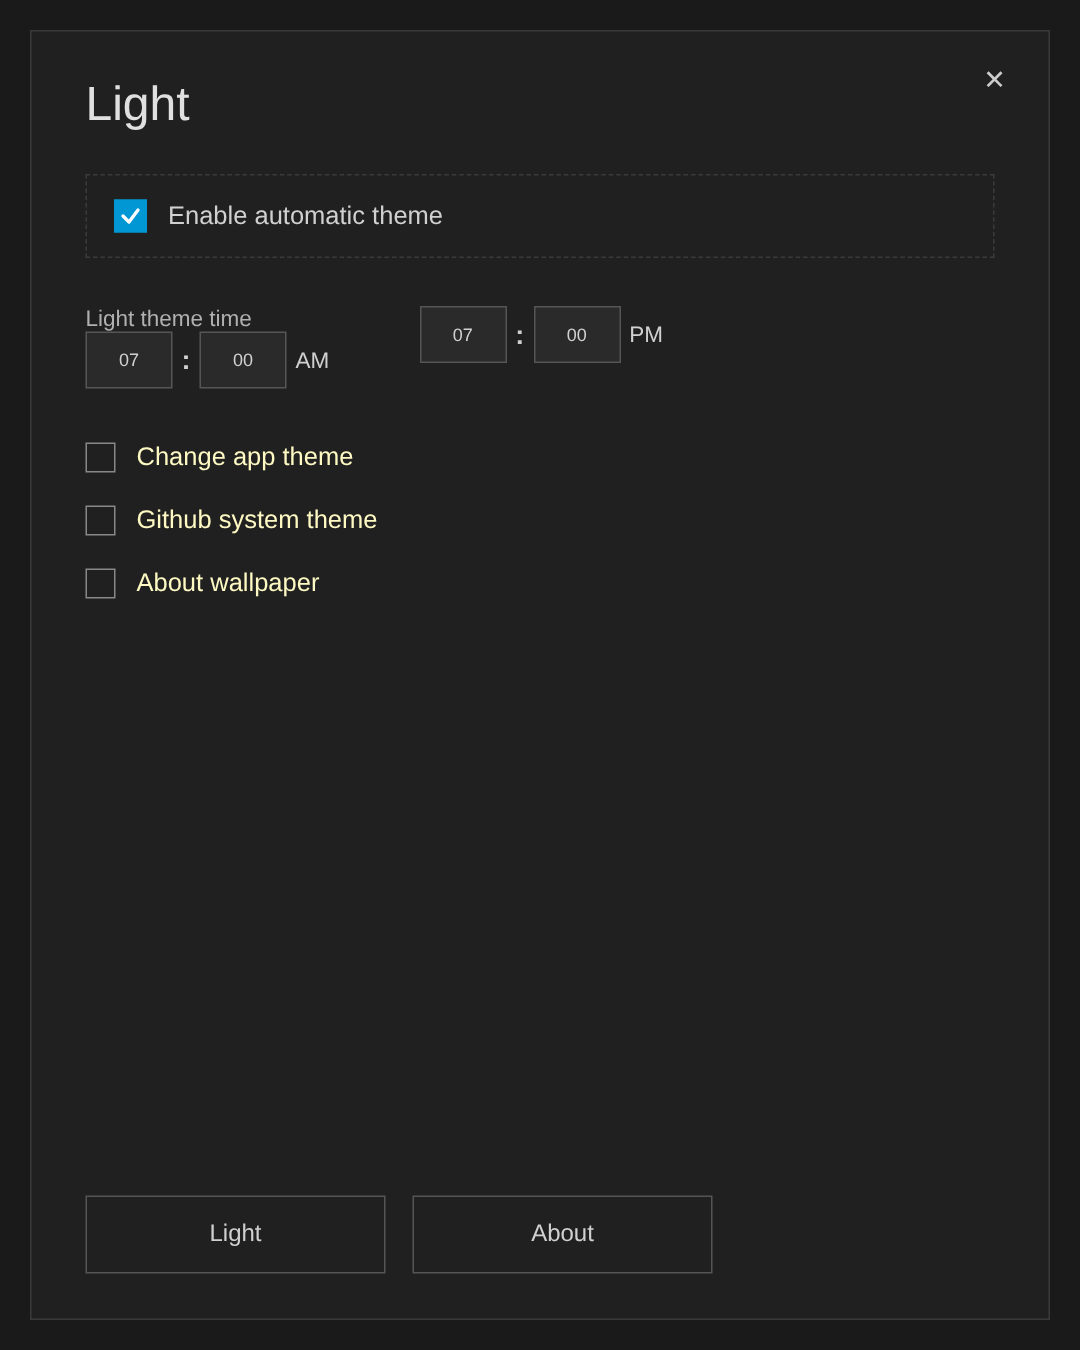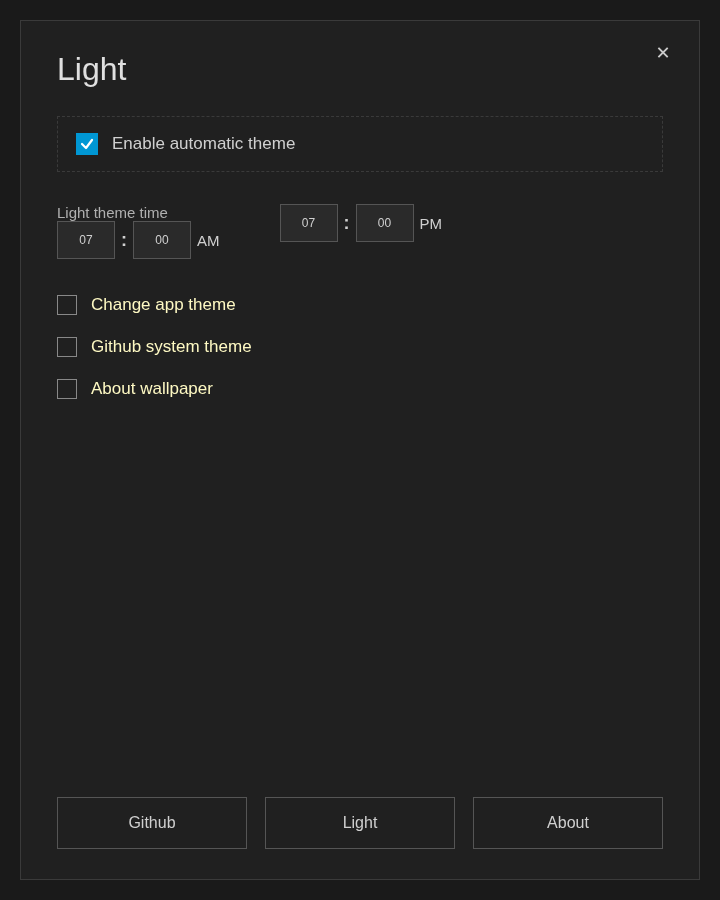--- a/index.html
+++ b/index.html
@@ -227,18 +227,17 @@
       <div class="checkbox-empty"></div>
       <span class="option-label">Github system theme</span>
     </div>
     <div class="option-row">
       <div class="checkbox-empty"></div>
       <span class="option-label">About wallpaper</span>
     </div>
   </div>
 
   <div class="footer">
-    <button class="footer-btn">Github</button>
     <button class="footer-btn">Light</button>
     <button class="footer-btn">About</button>
   </div>
 
 </div>
 
 </body></html>

